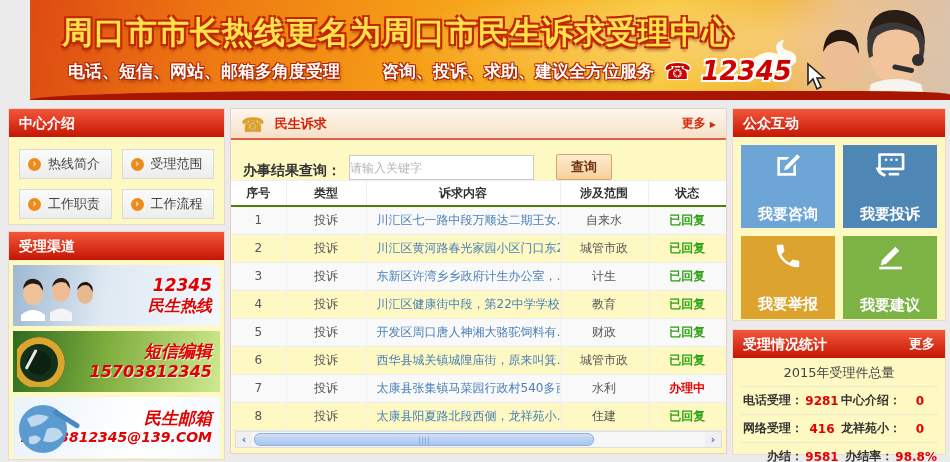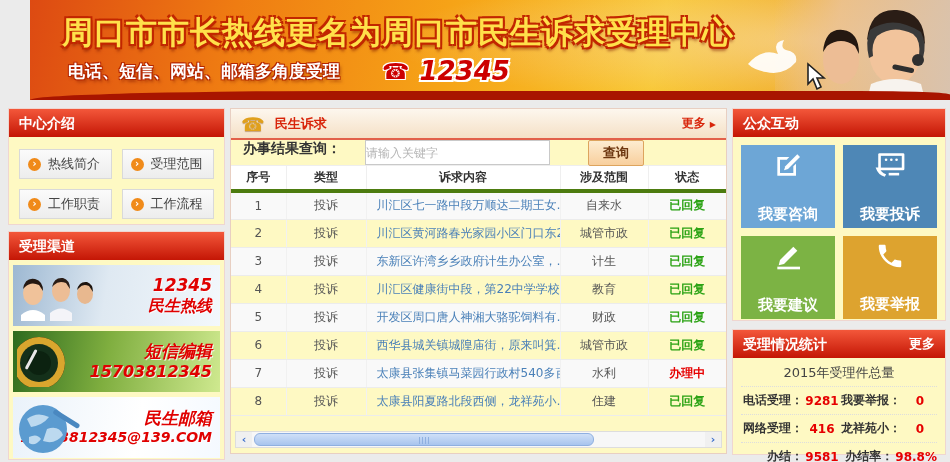--- a/index.html
+++ b/index.html
@@ -61,31 +61,31 @@
   
   #panel-main { left:230px; top:108px; width:497px; height:346px; border-color:#e8cfc2; }
   .main-head { height:31px; background:linear-gradient(#fdf7ee,#f5e0c6); border-bottom:2px solid #e2604a;
       display:flex; align-items:center; padding:0 10px; }
   .main-head .phone-ico { color:#e0a01c; font-size:19px; margin-right:10px;
       text-shadow:0 1px 1px rgba(120,60,0,.4); }
   .main-head .title { color:#d8240a; font-size:13px; font-weight:bold; flex:1; }
   .more-red { color:#d8240a; font-size:12px; font-weight:bold; cursor:pointer; }
   .more-red .tri { font-size:8px; }
 
-  .search-row { height:26px; display:flex; align-items:flex-start; padding:0 12px; gap:24px;
+  .search-row { height:41px; display:flex; align-items:flex-end; padding:0 12px; gap:8px;
       border-bottom:1px solid #eee; }
   .search-label { font-size:14px; font-weight:bold; color:#333; }
   .search-input { width:185px; height:25px; border:1px solid #c9c9c9; padding:0 0; font-size:12px; color:#333; }
   .search-input::placeholder { color:#b5b5b5; }
   .search-btn { margin-left:14px; width:56px; height:26px; background:linear-gradient(#fdecd0,#f8cf9d);
       border:1px solid #dda45e; color:#6d3710; font-size:13px; font-weight:bold; cursor:pointer; border-radius:2px; }
 
   table.req { width:100%; border-collapse:collapse; table-layout:fixed; }
   table.req th { font-size:12px; color:#333; font-weight:bold; height:25px;
-      border-bottom:4px solid #4d7c0f; border-right:1px solid #efefef; background:#fff; }
+      border-bottom:2px solid #4d7c0f; border-right:1px solid #efefef; background:#fff; }
   table.req td { font-size:12px; color:#555; height:28px; text-align:center;
       border-bottom:1px solid #ececec; border-right:1px solid #f1f1f1; overflow:hidden; white-space:nowrap; }
   table.req th:last-child, table.req td:last-child { border-right:none; }
   table.req tr.odd td { background:#f9f9f9; }
   td.content { text-align:left; padding-left:10px; }
   td.content span { color:#4a80b8; cursor:pointer; }
   td.status span { font-weight:bold; }
   td.status span[data-status="green"] { color:#2ca315; }
   td.status span[data-status="red"]   { color:#e60000; }
 
@@ -130,20 +130,21 @@
       <path d="M48 52 Q50 28 68 30 Q84 32 84 54 L80 46 Q66 36 52 46 Z" fill="#241811"></path>
     </svg>
   </div>
   <svg class="dove" style="right:150px; top:38px;" width="56" height="40" viewBox="0 0 56 40">
     <path d="M4 26 Q18 10 34 16 Q28 4 40 2 Q36 10 42 12 Q54 14 52 24 Q40 38 22 34 Q10 32 4 26Z" fill="#ffffff" opacity="0.92"></path>
   </svg>
   <div class="banner-title">周口市市长热线更名为周口市民生诉求受理中心</div>
   <div class="banner-sub">
     <span>电话、短信、网站、邮箱多角度受理</span>
     <span class="gap"></span>
+    <span>咨询、投诉、求助、建议全方位服务</span>
     <span class="banner-phone-glyph">☎</span>
     <span class="banner-number">12345</span>
   </div>
   <svg class="dove" style="right:118px; top:62px;" width="34" height="30" viewBox="0 0 34 30">
     <path d="M10 2 L10 22 L15 17 L19 27 L23 25 L19 16 L26 16 Z" fill="#ffffff" stroke="#222" stroke-width="1.6"></path>
   </svg>
 </div>
 
 <div class="panel" id="panel-intro">
   <div class="panel-head">
@@ -330,50 +331,50 @@
         <rect x="4" y="3" width="20" height="13" rx="1" fill="#fff"></rect>
         <rect x="6" y="5" width="16" height="9" fill="#4e87b6"></rect>
         <circle cx="10" cy="8" r="1" fill="#fff"></circle>
           <circle cx="14" cy="8" r="1" fill="#fff"></circle>
           <circle cx="18" cy="8" r="1" fill="#fff"></circle>
         <path d="M2 14 q2 6 7 7 l1-2 q-4-1 -5-5z" fill="#fff"></path>
         <rect x="12" y="18" width="8" height="2" fill="#fff"></rect>
       </svg>
       <span>我要投诉</span>
     </div>
+    <div class="tile" style="background: rgb(221, 163, 47);">
+      <svg width="30" height="30" viewBox="0 0 24 24">
+        <path d="M6.62 10.79c1.44 2.83 3.76 5.14 6.59 6.59l2.2-2.2c.27-.27.67-.36 1.02-.24 1.12.37 2.33.57 3.57.57.55 0 1 .45 1 1V20c0 .55-.45 1-1 1-9.39 0-17-7.61-17-17 0-.55.45-1 1-1h3.5c.55 0 1 .45 1 1 0 1.25.2 2.45.57 3.57.11.35.03.74-.25 1.02l-2.2 2.2z" fill="#fff"></path>
+      </svg>
+      <span>我要举报</span>
+    </div>
     <div class="tile" style="background: rgb(124, 179, 68);">
       <svg width="32" height="32" viewBox="0 0 24 24">
         <path d="M6 15 L16 5 l3 3 L9 18 l-4 1z" fill="#fff"></path>
         <rect x="4" y="20" width="17" height="2" fill="#fff"></rect>
       </svg>
       <span>我要建议</span>
     </div>
-    <div class="tile" style="background: rgb(221, 163, 47);">
-      <svg width="30" height="30" viewBox="0 0 24 24">
-        <path d="M6.62 10.79c1.44 2.83 3.76 5.14 6.59 6.59l2.2-2.2c.27-.27.67-.36 1.02-.24 1.12.37 2.33.57 3.57.57.55 0 1 .45 1 1V20c0 .55-.45 1-1 1-9.39 0-17-7.61-17-17 0-.55.45-1 1-1h3.5c.55 0 1 .45 1 1 0 1.25.2 2.45.57 3.57.11.35.03.74-.25 1.02l-2.2 2.2z" fill="#fff"></path>
-      </svg>
-      <span>我要举报</span>
-    </div>
   </div>
 </div>
 
 <div class="panel" id="panel-stats">
   <div class="panel-head">
     <span>受理情况统计</span>
     <span class="more-white">更多</span>
   </div>
   <div class="stats-sub">2015年受理件总量</div>
   <div class="stats-grid">
     <div class="stats-row">
       <div class="stat">
         <span class="lbl">电话受理：</span>
         <span class="val">9281</span>
       </div>
       <div class="stat">
-        <span class="lbl">我要举报：</span>
+        <span class="lbl">中心介绍：</span>
         <span class="val">0</span>
       </div>
     </div>
     <div class="stats-row">
       <div class="stat">
         <span class="lbl">网络受理：</span>
         <span class="val">416</span>
       </div>
       <div class="stat">
         <span class="lbl">龙祥苑小：</span>

